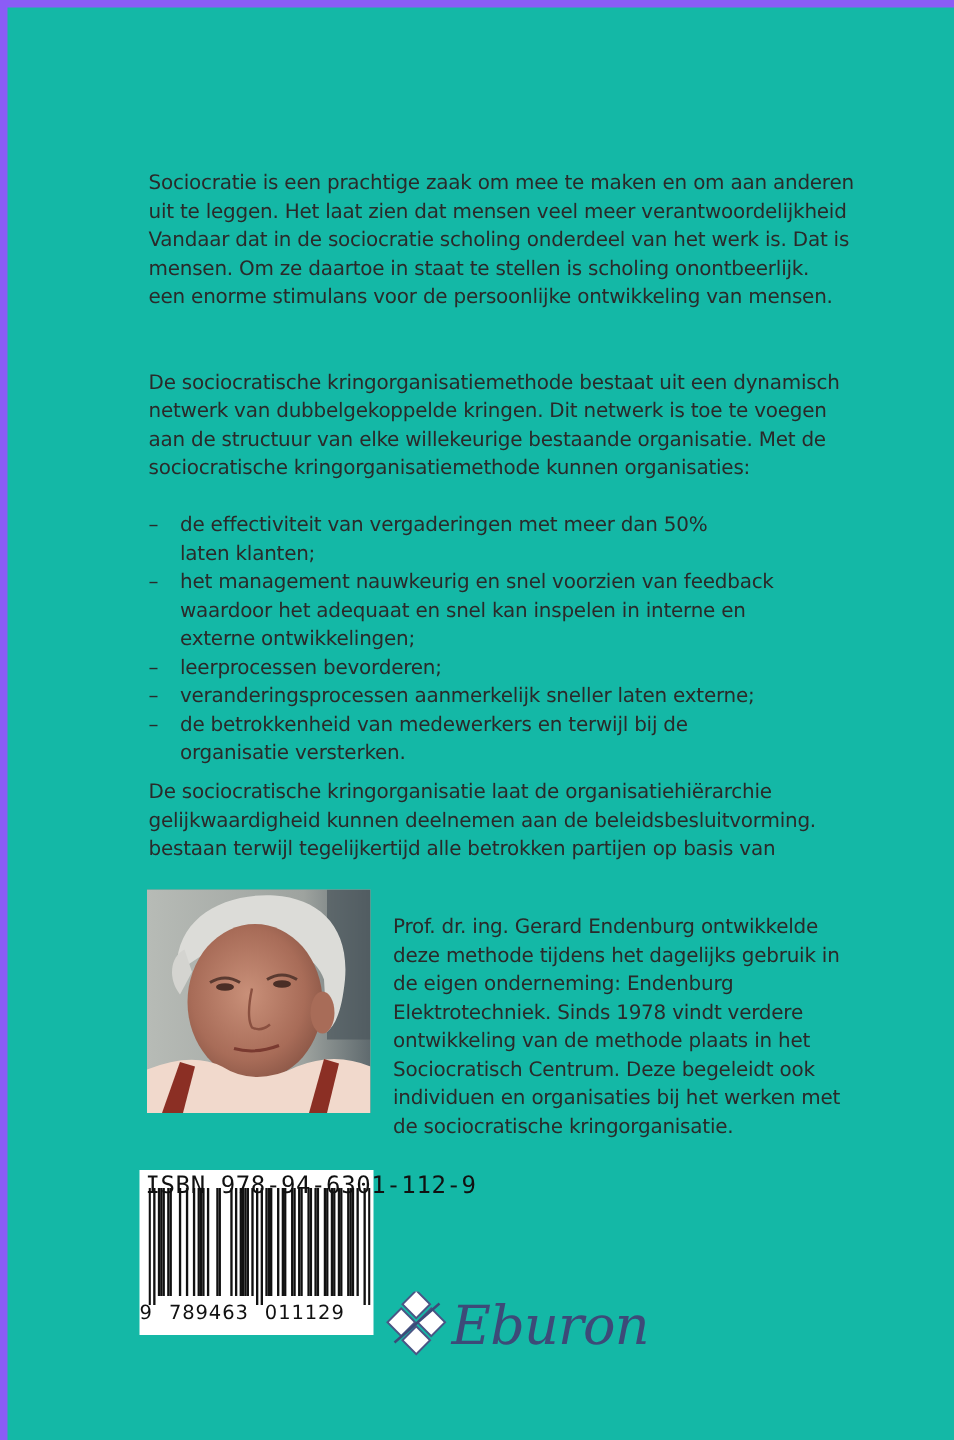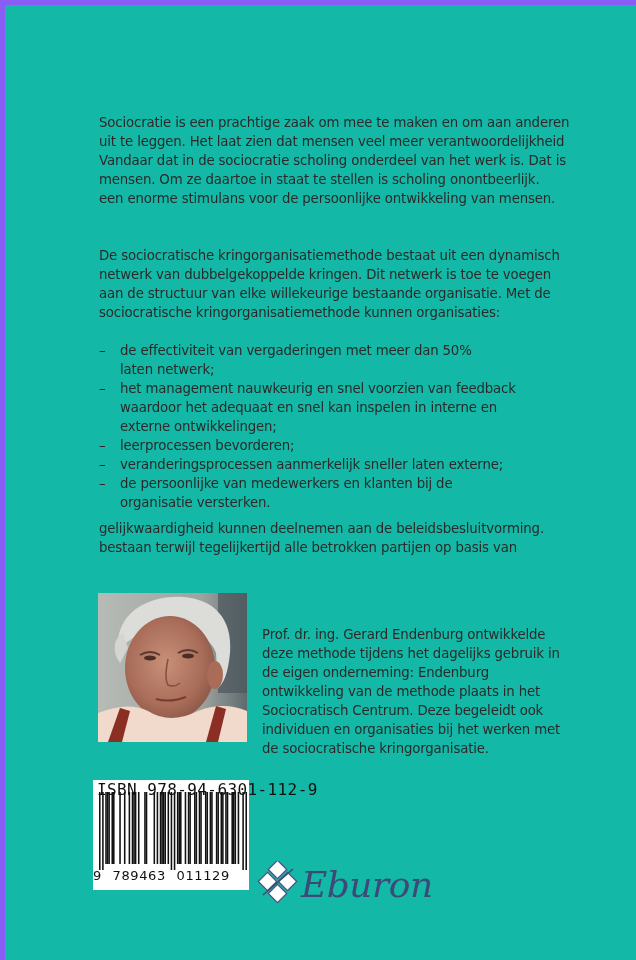--- a/index.html
+++ b/index.html
@@ -18,21 +18,21 @@
   .bullets { position: absolute; left: 94px; top: 336px; width: 480px; margin: 0; padding: 0; list-style: none;
     font-family: "DejaVu Sans", sans-serif; font-size: 13.3px; line-height: 19px; color: #2a2a2a; letter-spacing: -0.15px; }
   .bullets li { position: relative; padding-left: 21px; }
   .bullets li .dash { position: absolute; left: 0; top: 0; }
   .p3 { top: 514px; }
   .photo {
     position: absolute; left: 93px; top: 588px; width: 149px; height: 149px; overflow: hidden;
     background: #9aa09a;
   }
   .bio {
-    position: absolute; left: 257px; top: 620px; width: 330px;
+    position: absolute; left: 257px; top: 604px; width: 330px;
     font-family: "DejaVu Sans", sans-serif; font-size: 13.3px; line-height: 19px;
     color: #2a2a2a; letter-spacing: -0.15px;
   }
   .barcode-box {
     position: absolute; left: 88px; top: 775px; width: 156px; height: 110px; background: #ffffff;
   }
   .isbn-text {
     position: absolute; left: 4px; top: 0px; width: 150px;
     font-family: "DejaVu Sans Mono", monospace; font-size: 16px; letter-spacing: 0.4px; color: #111;
     white-space: nowrap;
@@ -66,44 +66,45 @@
     <div>De sociocratische kringorganisatiemethode bestaat uit een dynamisch</div>
     <div>netwerk van dubbelgekoppelde kringen. Dit netwerk is toe te voegen</div>
     <div>aan de structuur van elke willekeurige bestaande organisatie. Met de</div>
     <div>sociocratische kringorganisatiemethode kunnen organisaties:</div>
   </div>
 
   <ul class="bullets">
     <li>
       <span class="dash">–</span>
       <div>de effectiviteit van vergaderingen met meer dan 50%</div>
-      <div>laten netwerk;</div>
+      <div>laten klanten;</div>
     </li>
     <li>
       <span class="dash">–</span>
       <div>het management nauwkeurig en snel voorzien van feedback</div>
       <div>waardoor het adequaat en snel kan inspelen in interne en</div>
       <div>externe ontwikkelingen;</div>
     </li>
     <li>
       <span class="dash">–</span>
       <div>leerprocessen bevorderen;</div>
     </li>
     <li>
       <span class="dash">–</span>
       <div>veranderingsprocessen aanmerkelijk sneller laten externe;</div>
     </li>
     <li>
       <span class="dash">–</span>
-      <div>de persoonlijke van medewerkers en klanten bij de</div>
+      <div>de betrokkenheid van medewerkers en terwijl bij de</div>
       <div>organisatie versterken.</div>
     </li>
   </ul>
 
   <div class="body-text p3">
+    <div>De sociocratische kringorganisatie laat de organisatiehiërarchie</div>
     <div>gelijkwaardigheid kunnen deelnemen aan de beleidsbesluitvorming.</div>
     <div>bestaan terwijl tegelijkertijd alle betrokken partijen op basis van</div>
   </div>
 
   <div class="photo">
     <svg width="149" height="149" viewBox="0 0 149 149" aria-label="Portrait of Gerard Endenburg">
       <defs>
         <linearGradient id="bg" x1="0" y1="0" x2="1" y2="0">
           <stop offset="0" stop-color="#b7bbb6"></stop>
           <stop offset="0.7" stop-color="#9ea39f"></stop>
@@ -138,20 +139,21 @@
 
       <path d="M10 149 L 22 115 L 32 118 L 24 149 Z" fill="#8b2f24"></path>
       <path d="M108 149 L 118 113 L 128 116 L 120 149 Z" fill="#8b2f24"></path>
     </svg>
   </div>
 
   <div class="bio">
     <div>Prof. dr. ing. Gerard Endenburg ontwikkelde</div>
     <div>deze methode tijdens het dagelijks gebruik in</div>
     <div>de eigen onderneming: Endenburg</div>
+    <div>Elektrotechniek. Sinds 1978 vindt verdere</div>
     <div>ontwikkeling van de methode plaats in het</div>
     <div>Sociocratisch Centrum. Deze begeleidt ook</div>
     <div>individuen en organisaties bij het werken met</div>
     <div>de sociocratische kringorganisatie.</div>
   </div>
 
   <div class="barcode-box">
     <div class="isbn-text">ISBN 978-94-6301-112-9</div>
     <svg class="bars" id="bars" viewBox="0 0 95 78" preserveAspectRatio="none">
         <rect x="0" y="0" width="1" height="78" fill="#111"></rect>

